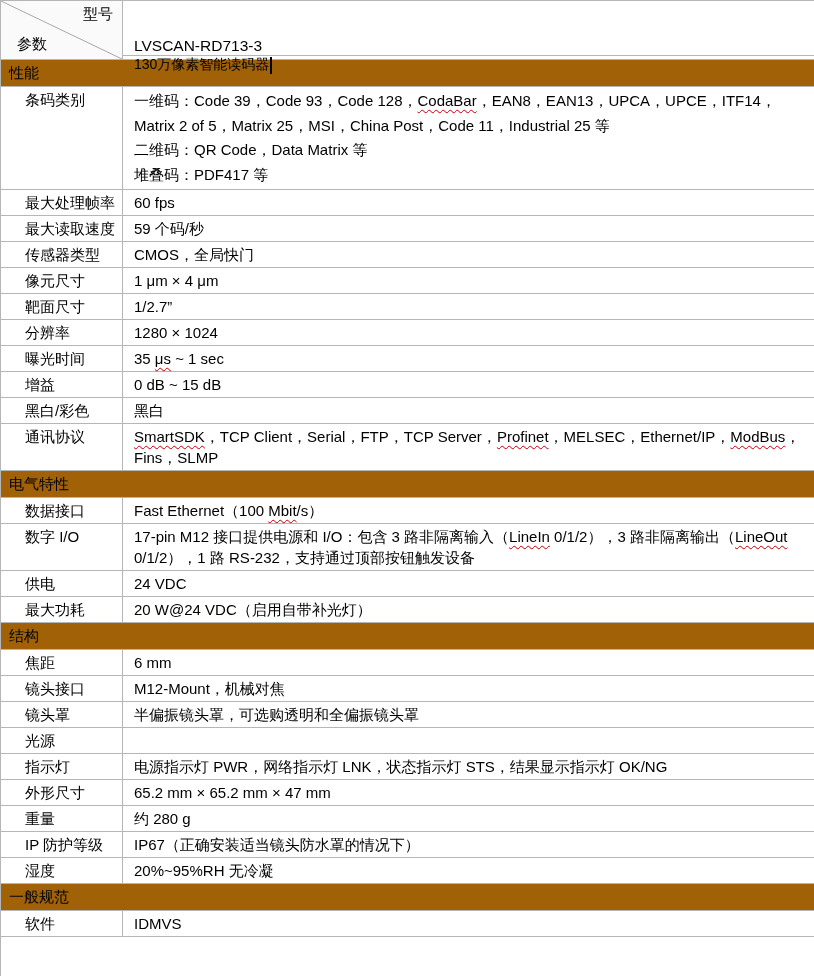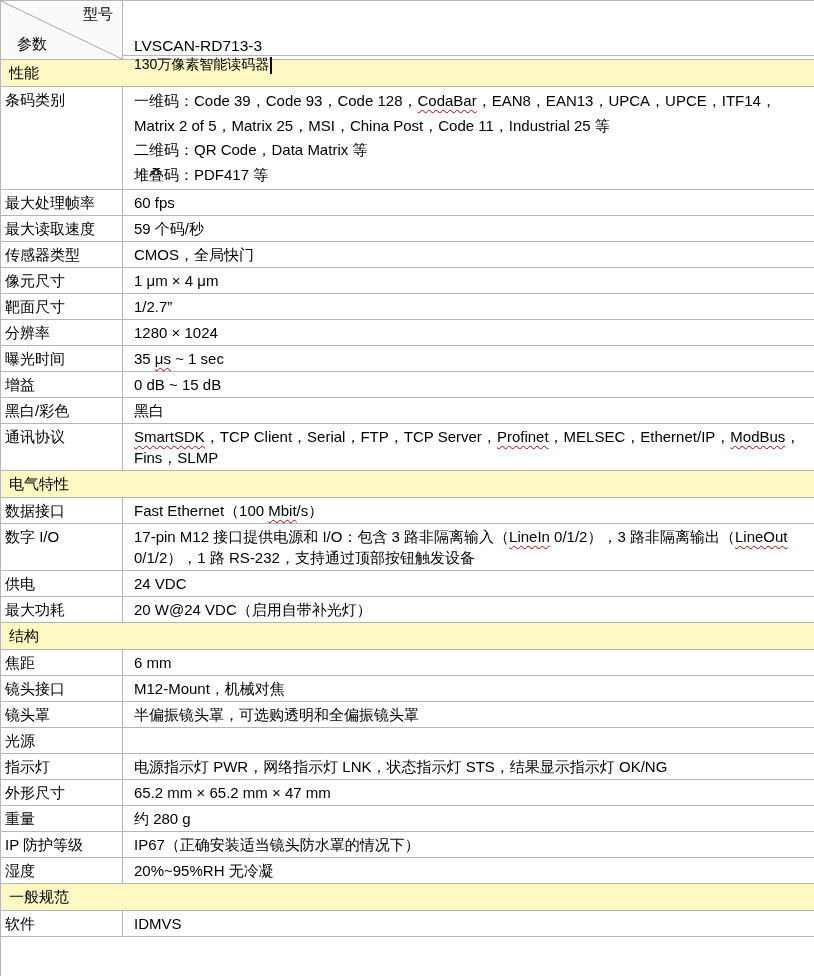--- a/index.html
+++ b/index.html
@@ -47,31 +47,31 @@
   .name-cell{flex:1;display:flex;align-items:center;padding-left:11px;font-size:14px;}
   .caret{
     display:inline-block;width:1.5px;height:17px;background:#000;
     margin-left:1px;vertical-align:-3px;
   }
   
   .section-row{
     height:27px;line-height:26px;
     padding-left:8px;
     border-bottom:1px solid var(--border);
-    background:#fef9c3;
+    background:#a16207;
   }
   .row{
     display:flex;
     min-height:26px;
     border-bottom:1px solid var(--border);
   }
   .label-cell{
     width:122px;flex:none;
     border-right:1px solid var(--border);
-    padding:2px 4px 2px 4px;
+    padding:2px 4px 2px 24px;
     line-height:21px;
   }
   .value-cell{
     flex:1;
     padding:2px 8px 2px 11px;
   }
   .vline{line-height:21px;}
   .value-cell.multi .vline{line-height:24.5px;}
   .wavy{
     text-decoration-line:underline;

